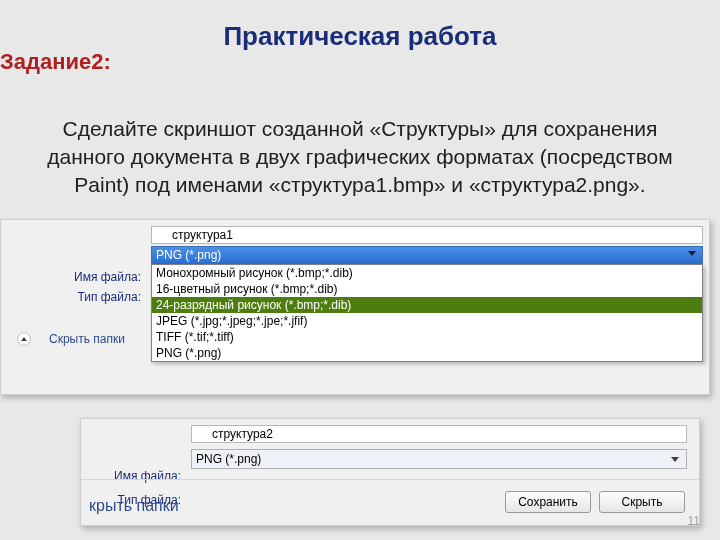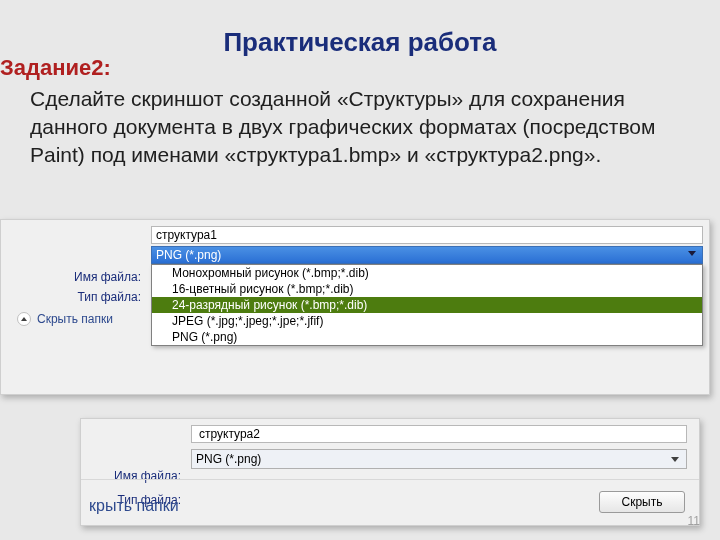--- a/index.html
+++ b/index.html
@@ -10,34 +10,36 @@
     background: #e8e8e8;
     font-family: "Segoe UI", Tahoma, sans-serif;
     position: relative;
     overflow: hidden;
   }
   .title {
     text-align: center;
     color: #1a2d7a;
     font-size: 26px;
     font-weight: bold;
-    padding-top: 28px;
+    padding-top: 22px;
     line-height: 1.1;
   }
   .task {
     color: #b02020;
     font-size: 22px;
     font-weight: bold;
     margin-top: -2px;
   }
   .instr {
+    text-align: center;
     color: #202020;
     font-size: 21px;
     line-height: 1.35;
     padding: 4px 30px 0 30px;
+    margin-top: 36px;
   }
 
   
   .dialog1 {
     position: absolute;
     left: 0;
     top: 219px;
     width: 710px;
     height: 176px;
     background: #f0f0f0;
@@ -51,21 +53,21 @@
     text-align: right;
     margin-top: 40px;
   }
   .d1-lbl-name { top: 10px; left: 60px; width: 80px; }
   .d1-lbl-type { top: 30px; left: 60px; width: 80px; }
 
   .d1-name-input {
     position: absolute;
     top: 6px; left: 150px; width: 552px; height: 18px;
     background: #fff; border: 1px solid #b8b8b8;
-    font-size: 12px; padding: 1px 4px; color: #000;
+    font-size: 12px; padding: 1px 20px; color: #000;
   }
   .d1-type-select {
     position: absolute;
     top: 26px; left: 150px; width: 552px; height: 18px;
     background: linear-gradient(#4a90e4, #2a6fd4);
     border: 1px solid #3b6fb5;
     color: #fff; font-size: 12px; padding: 1px 4px;
     display: flex; align-items: center; justify-content: space-between;
   }
   .d1-type-select .dd-arrow {
@@ -79,34 +81,34 @@
   .dropdown {
     position: absolute;
     top: 44px; left: 150px; width: 552px;
     background: #fff;
     border: 1px solid #808080;
     box-shadow: 2px 2px 4px rgba(0,0,0,0.25);
     font-size: 12px;
     z-index: 5;
   }
   .dropdown .opt {
-    padding: 1px 20px;
+    padding: 1px 4px;
     color: #000;
     white-space: nowrap;
   }
   .dropdown .opt.hl {
     background: #4d7c0f;
     color: #fff;
   }
 
   .hide-folders {
     position: absolute;
-    left: 16px; top: 92px;
+    left: 16px; top: 112px;
     font-size: 12px; color: #2e4a8e;
-    display: flex; align-items: center; gap: 6px;
+    display: flex; align-items: center; gap: 18px;
   }
   .arrow-up {
     width: 14px; height: 14px;
     border: 1px solid #c0c0c0;
     border-radius: 50%;
     background: #fff;
     display: flex; align-items: center; justify-content: center;
   }
   .arrow-up::before {
     content: "";
@@ -124,21 +126,21 @@
     background: #f0f0f0;
     border: 1px solid #cfcfcf;
     box-shadow: 2px 3px 6px rgba(0,0,0,0.25);
   }
   .d2-lbl-name { top: 10px; left: 20px; width: 80px; }
   .d2-lbl-type { top: 34px; left: 20px; width: 80px; }
   .d2-name-input {
     position: absolute;
     top: 6px; left: 110px; width: 496px; height: 18px;
     background: #fff; border: 1px solid #b8b8b8;
-    font-size: 12px; padding: 1px 7px; color: #000;
+    font-size: 12px; padding: 1px 20px; color: #000;
   }
   .d2-type-select {
     position: absolute;
     top: 30px; left: 110px; width: 496px; height: 20px;
     background: #eef1f6;
     border: 1px solid #b0b0b0;
     color: #000; font-size: 12px; padding: 2px 4px;
     display: flex; align-items: center; justify-content: space-between;
   }
   .d2-type-select .dd-arrow2 {
@@ -199,20 +201,21 @@
   <div class="d1-type-select">
     <span>PNG (*.png)</span>
     <span class="dd-arrow"></span>
   </div>
 
   <div class="dropdown" id="dropdown1">
       <div class="opt">Монохромный рисунок (*.bmp;*.dib)</div>
       <div class="opt">16-цветный рисунок (*.bmp;*.dib)</div>
       <div class="opt hl">24-разрядный рисунок (*.bmp;*.dib)</div>
       <div class="opt">JPEG (*.jpg;*.jpeg;*.jpe;*.jfif)</div>
+      <div class="opt">TIFF (*.tif;*.tiff)</div>
       <div class="opt">PNG (*.png)</div>
     </div>
 
   <div class="hide-folders">
     <span class="arrow-up"></span>
     <span>Скрыть папки</span>
   </div>
 </div>
 
 <div class="dialog2 d2">
@@ -222,17 +225,18 @@
   <div class="lbl d2-lbl-type">Тип файла:</div>
   <div class="d2-type-select">
     <span>PNG (*.png)</span>
     <span class="dd-arrow2"></span>
   </div>
 
   <div class="separator"></div>
   <div class="d2-hide">крыть папки</div>
 
   <div class="btns">
+    <div class="btn">Сохранить</div>
     <div class="btn">Скрыть</div>
   </div>
 </div>
 
 <div class="pagecount">11</div>
 
 </body></html>

